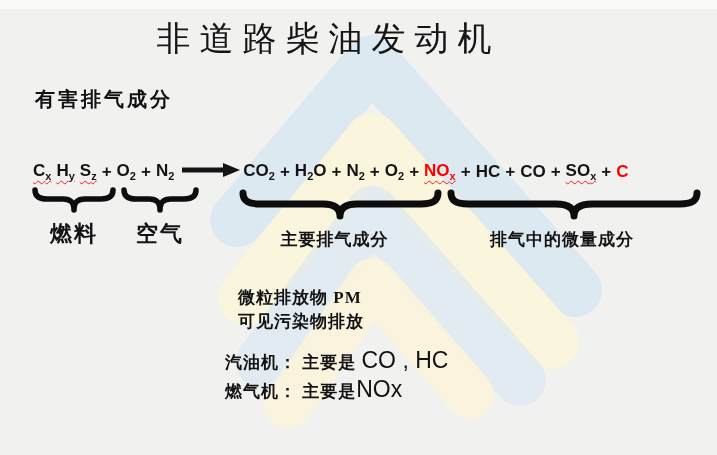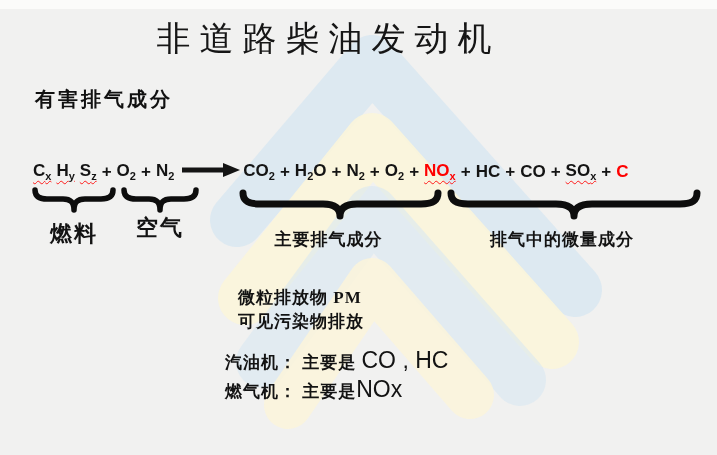--- a/index.html
+++ b/index.html
@@ -126,22 +126,22 @@
     <path d="M 4 4 C 4 11 9 13 16 13 L 29 13 C 35 13 40 15 40 24 C 40 15 45 13 51 13 L 64 13 C 71 13 76 11 76 4" fill="none" stroke="#0d0d0d" stroke-width="5.5" stroke-linecap="round" stroke-linejoin="round"></path>
   </svg>
   <svg class="brace" style="left:238px;top:188px;" width="205" height="32" viewBox="0 0 205 32">
     <path d="M 5 5 C 5 14 12 16 22 16 L 85 16 C 95 16 102 19 102 28 C 102 19 109 16 119 16 L 183 16 C 193 16 200 14 200 5" fill="none" stroke="#0d0d0d" stroke-width="7" stroke-linecap="round" stroke-linejoin="round"></path>
   </svg>
   <svg class="brace" style="left:446px;top:188px;" width="256" height="32" viewBox="0 0 256 32">
     <path d="M 5 5 C 5 14 12 16 22 16 L 110 16 C 120 16 128 19 128 28 C 128 19 136 16 146 16 L 234 16 C 244 16 251 14 251 5" fill="none" stroke="#0d0d0d" stroke-width="7" stroke-linecap="round" stroke-linejoin="round"></path>
   </svg>
 
   <div class="brace-label" style="left:31px;top:219px;width:86px;">燃料</div>
-  <div class="brace-label" style="left:120px;top:213px;width:80px;">空气</div>
-  <div class="brace-label small" style="left:236px;top:228px;width:185px;">主要排气成分</div>
+  <div class="brace-label" style="left:120px;top:219px;width:80px;">空气</div>
+  <div class="brace-label small" style="left:242px;top:228px;width:185px;">主要排气成分</div>
   <div class="brace-label small" style="left:446px;top:228px;width:232px;">排气中的微量成分</div>
 
   <div class="layer notes">
     <div>微粒排放物 PM</div>
     <div>可见污染物排放</div>
   </div>
 
   <div class="layer engines">
     <div><span>汽油机： 主要是 </span><span class="latin">CO , HC</span></div>
     <div><span>燃气机： 主要是</span><span class="latin">NOx</span></div>

